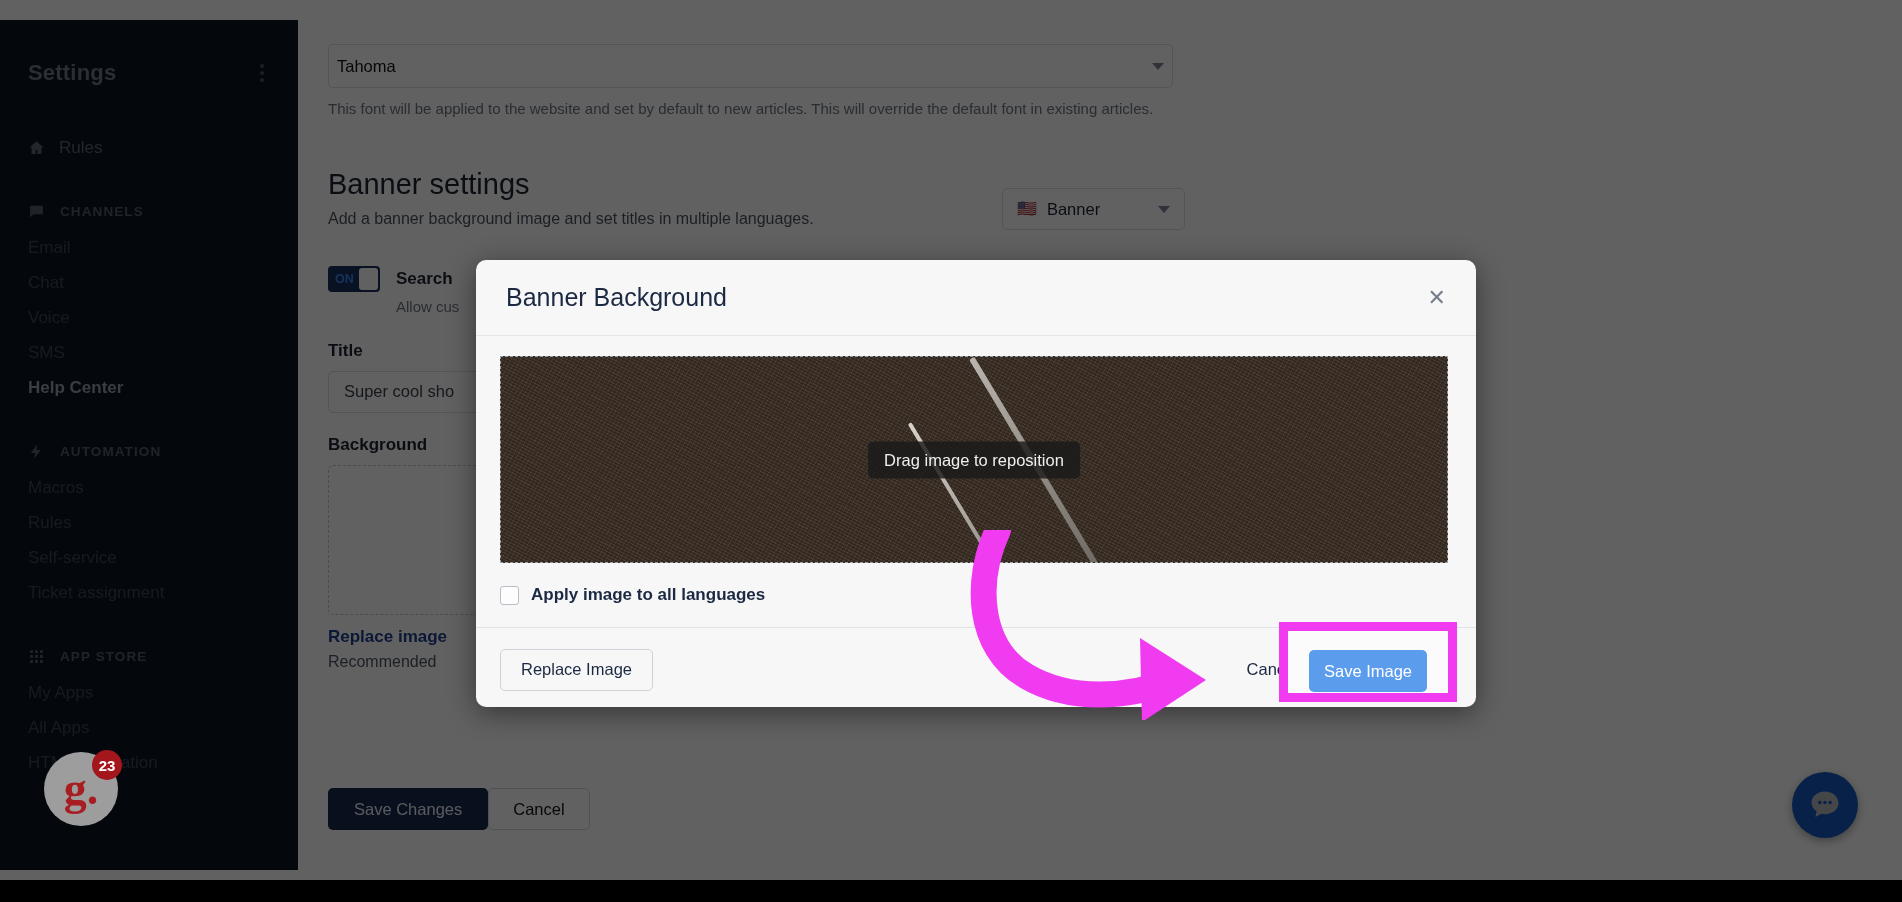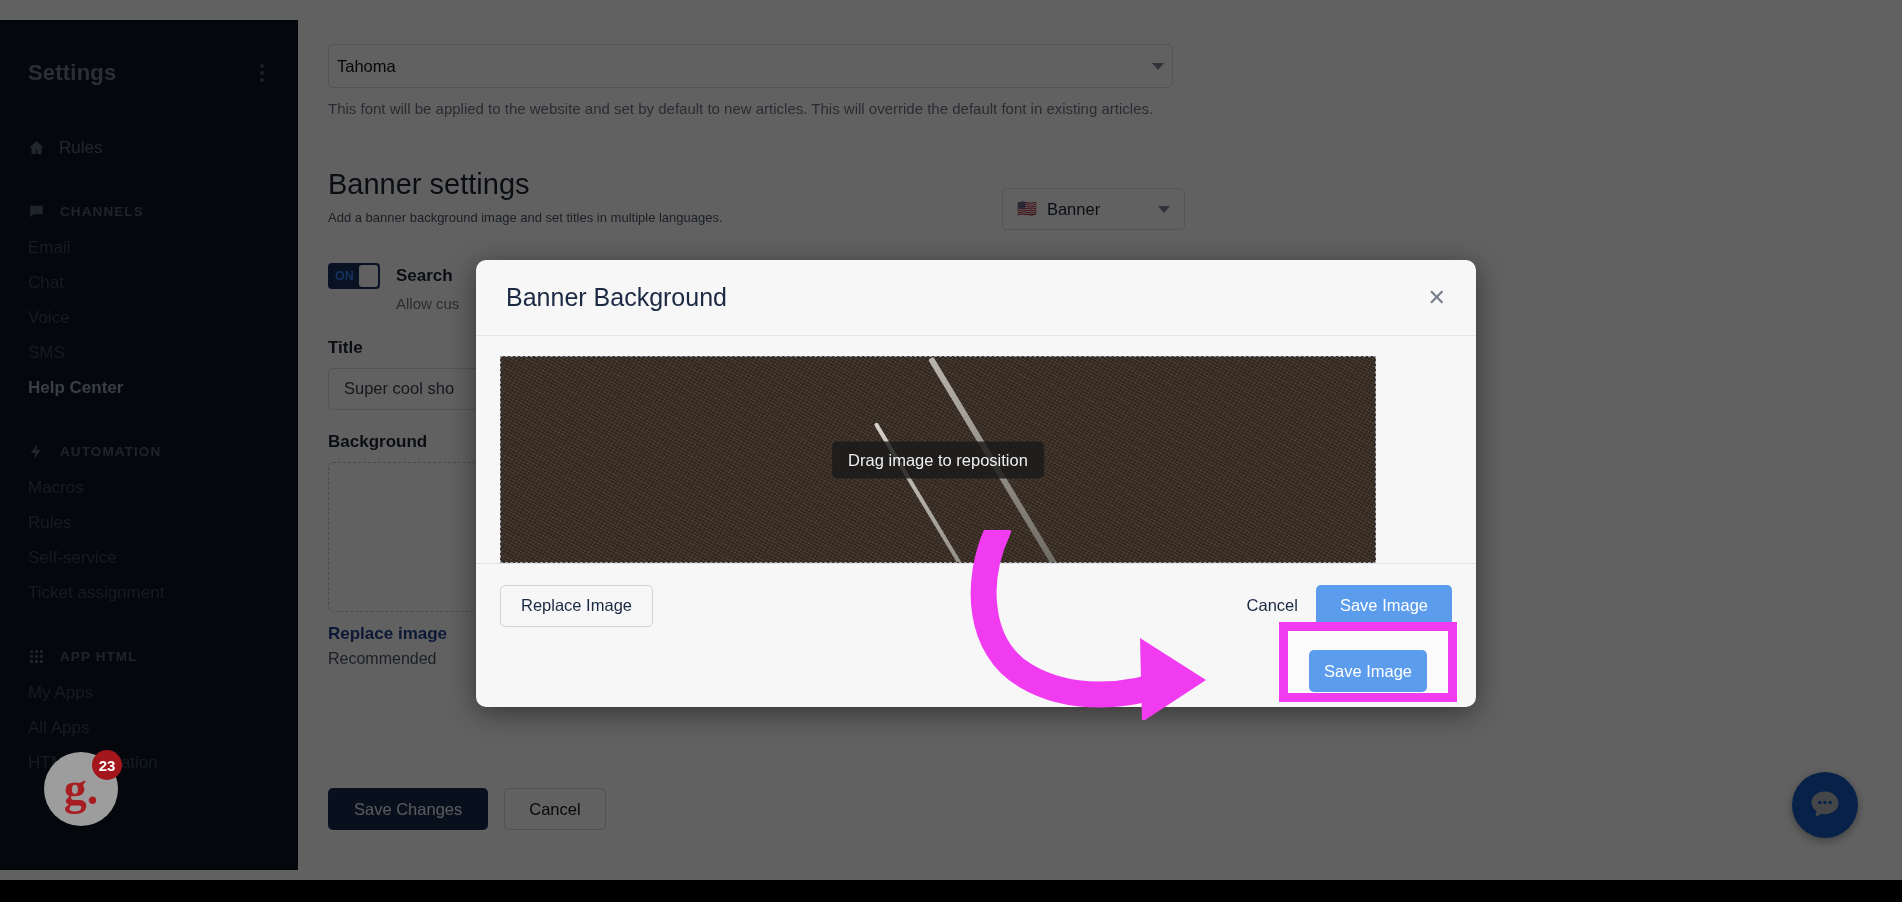--- a/index.html
+++ b/index.html
@@ -106,21 +106,21 @@
     background: #fff;
     cursor: pointer;
   }
   .caret { width:0;height:0;border-left:6px solid transparent;border-right:6px solid transparent;border-top:7px solid #7b8593; }
   .helper {
     width: 850px; margin-top: 10px;
     font-size: 15px; line-height: 1.45; color: #6d7580;
   }
 
   .section-title { margin-top: 48px; font-size: 29px; color: #1b2330; font-weight: normal; }
-  .section-sub { margin-top: 9px; font-size: 13px; color: #4b5563; }
+  .section-sub { margin-top: 9px; font-size: 16px; color: #4b5563; }
 
   .lang-select {
     position: absolute; left: 1002px; top: 188px;
     width: 183px; height: 42px;
     border: 1px solid #d7dce2; border-radius: 5px;
     display:flex; align-items:center; gap: 10px;
     padding: 0 14px;
     font-size: 16.5px; color: #1b2330;
     background: #fff; cursor: pointer;
   }
@@ -149,21 +149,21 @@
   .lbl-bg { margin-top: 22px; font-size: 17px; color:#1b2330; font-weight: 600; }
   .dropzone {
     margin-top: 10px;
     width: 845px; height: 150px;
     border: 1px dashed #c3cad3; border-radius: 5px;
     background: #fff;
   }
   .replace-link { margin-top: 12px; font-size: 17px; color:#1f3f8f; font-weight: bold; cursor:pointer; }
   .recommend { margin-top: 6px; font-size: 16px; color: #4b5563; }
 
-  .btn-row { position:absolute; left: 30px; top: 768px; display:flex; gap: 16px; }
+  .btn-row { position:absolute; left: 30px; top: 768px; display:flex; gap: 0; }
   .btn-primary {
     background:#16294d; color:#e7ecf3; border:none; border-radius:5px;
     padding: 0 26px; height: 42px; font-size: 16.5px; cursor:pointer;
     font-family: "Liberation Sans", sans-serif;
   }
   .btn-outline {
     background:#fff; color:#111; border:1px solid #cfd6de; border-radius:5px;
     padding: 0 24px; height: 42px; font-size: 16.5px; cursor:pointer;
     font-family: "Liberation Sans", sans-serif;
   }
@@ -199,21 +199,21 @@
   .modal-head {
     height: 76px;
     display:flex; align-items:center; justify-content:space-between;
     padding: 0 30px;
     border-bottom: 1px solid #e6e7ea;
   }
   .modal-title { font-size: 25px; color: #1b2942; }
   .modal-close { font-size: 22px; color:#777e8a; cursor:pointer; line-height:1; }
   .modal-body { padding: 20px 24px 0 24px; }
   .img-frame {
-    width: 876px; height: 207px;
+    width: 948px; height: 207px;
     border: 1px dashed #9aa0a8;
     overflow: hidden;
     position: relative;
     cursor: move;
     background: #3a2d23;
   }
   .img-frame .photo {
     position:absolute; inset:0;
     background:
       radial-gradient(ellipse 160px 90px at 90% 20%, rgba(243,205,186,.95), rgba(243,205,186,0) 70%),
@@ -391,21 +391,21 @@
       <div class="sb-item">
           <span>Ticket assignment</span>
         </div>
 
       <div class="sb-group">
         <span class="ic">
           <svg viewBox="0 0 24 24">
               <path d="M3 3h4v4H3zm7 0h4v4h-4zm7 0h4v4h-4zM3 10h4v4H3zm7 0h4v4h-4zm7 0h4v4h-4zM3 17h4v4H3zm7 0h4v4h-4zm7 0h4v4h-4z"></path>
             </svg>
         </span>
-        <span>APP HTML</span>
+        <span>APP STORE</span>
       </div>
       <div class="sb-item">
           <span>My Apps</span>
         </div>
       <div class="sb-item">
           <span>All Apps</span>
         </div>
       <div class="sb-item">
           <span>HTML integration</span>
         </div>
@@ -473,20 +473,24 @@
     </div>
     <div class="modal-body">
       <div class="img-frame">
         <div class="photo"></div>
         <div class="grain"></div>
         <div class="tool" style="left:56%;top:-8%;width:6px;height:118%;"></div>
         <div class="tool" style="left:48%;top:26%;width:4px;height:90%;background:linear-gradient(180deg,#d6d2cb,#8b8781);"></div>
         <div class="drag-tip">Drag image to reposition</div>
       </div>
 
+      <div class="check-row">
+        <span class="checkbox"></span>
+        <span class="check-label">Apply image to all languages</span>
+      </div>
     </div>
     <div class="modal-foot">
       <button class="btn-replace">Replace Image</button>
       <div class="foot-right">
         <button class="btn-cancel">Cancel</button>
         <button class="btn-save">Save Image</button>
       </div>
     </div>
   </div>
 

